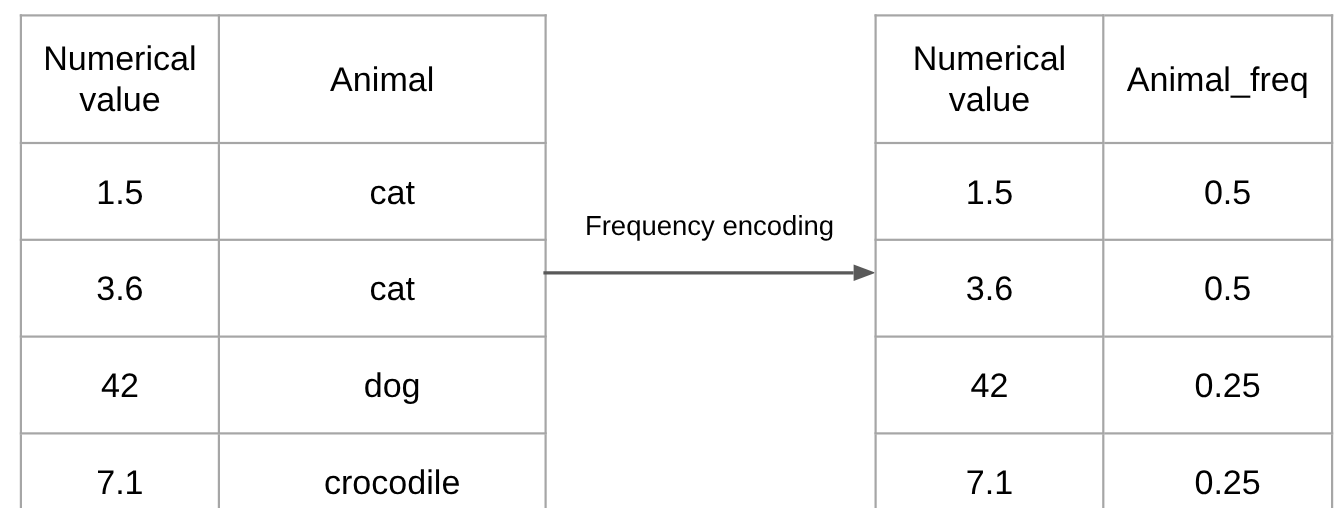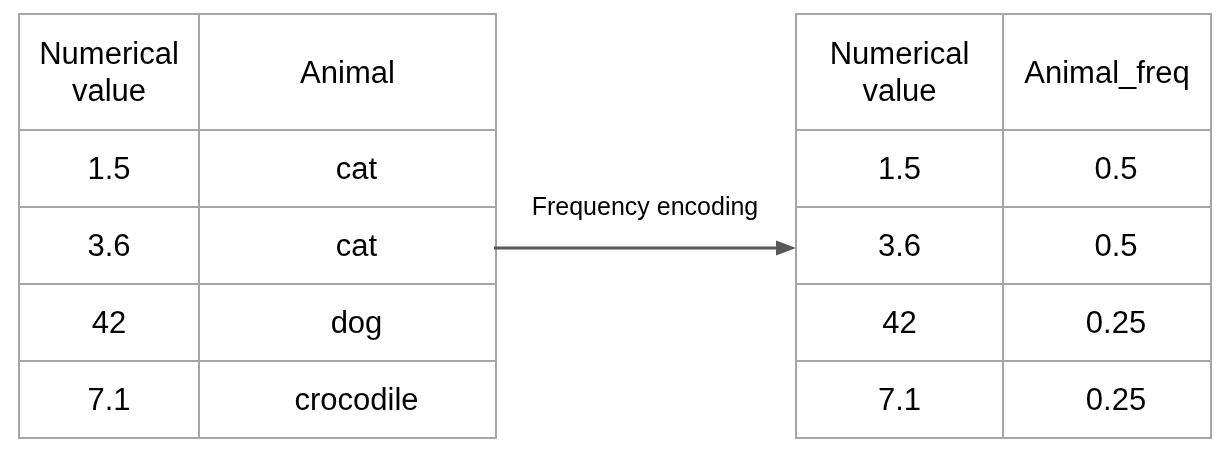--- a/index.html
+++ b/index.html
@@ -25,21 +25,21 @@
   }
   table.tbl td {
     border: 2px solid var(--table-border, #a6a6a6);
     font-size: 31px;
     line-height: 37px;
     vertical-align: middle;
     padding: 0;
     overflow: hidden;
   }
   tr.hdr { height: 116px; }
-  tr.row { height: 77px; }
+  tr.row { height: 88px; }
   .c-center { text-align: center; }
   .c-left  { text-align: center; padding-left: 18px !important; }
   .wrapword { display: inline-block; max-width: 160px; }
 
   #left-table  { left: 18px;  top: 13px; }
   #right-table { left: 795px; top: 13px; }
 
   .arrow-label {
     position: absolute;
     left: 493px;

